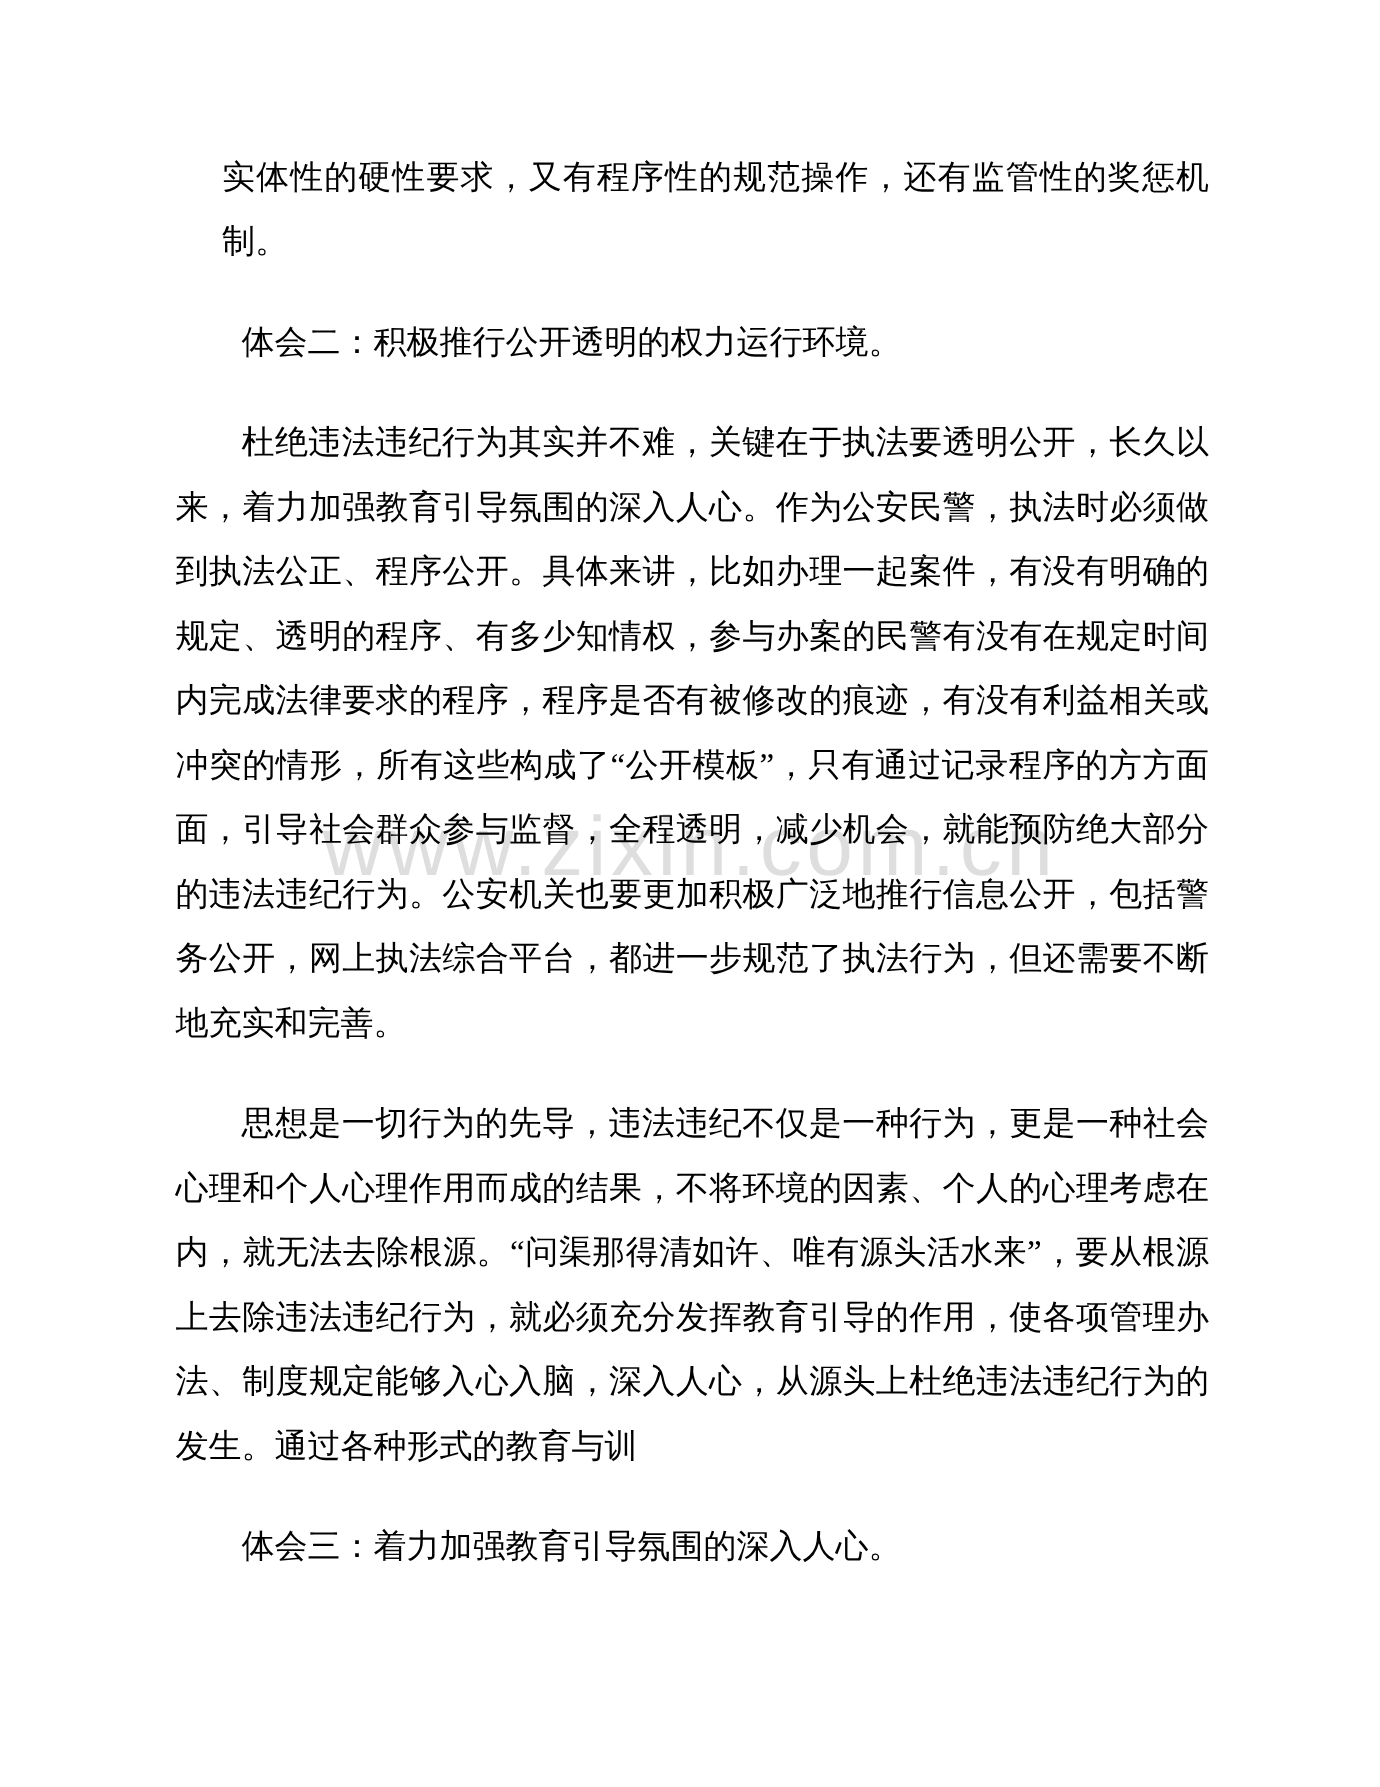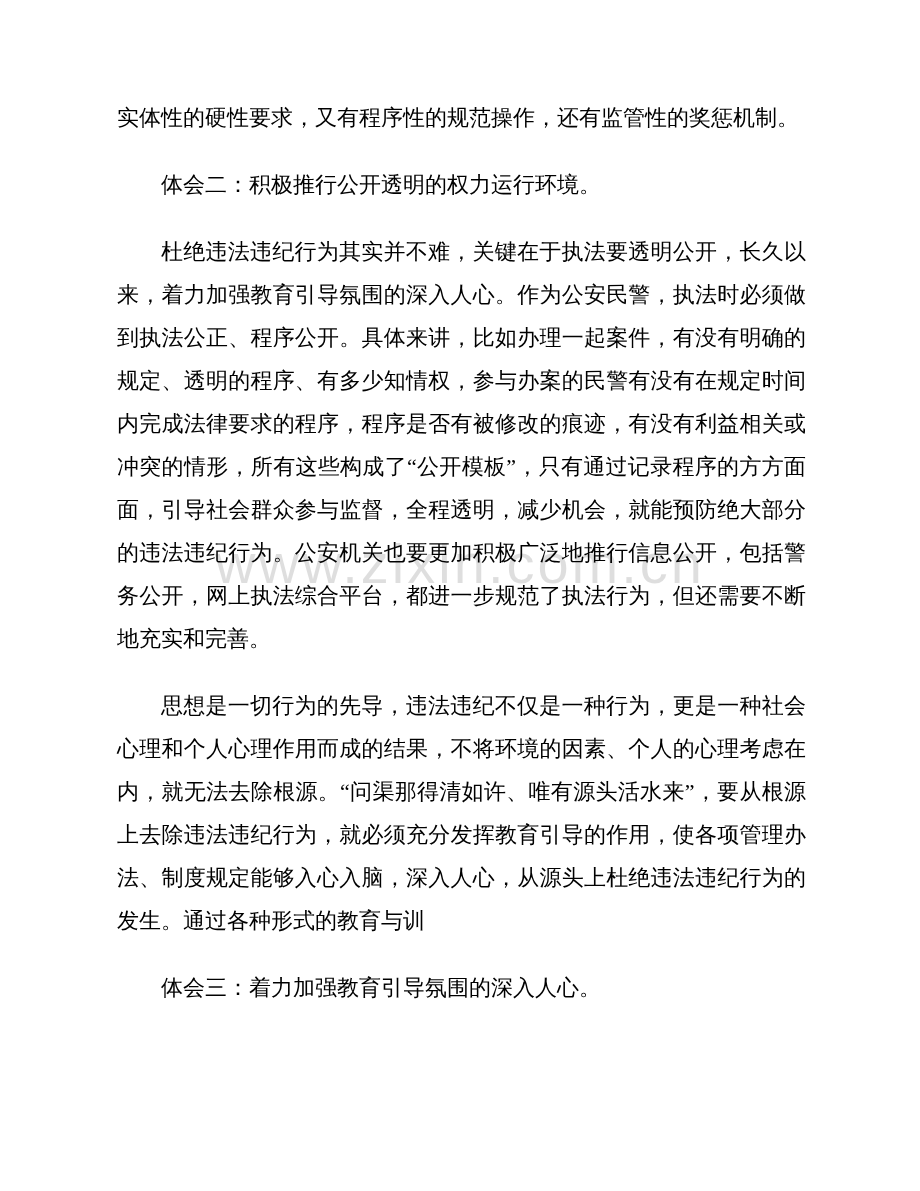--- a/index.html
+++ b/index.html
@@ -42,20 +42,21 @@
     margin: 0 0 24px 0;
     font-size: 22px;
     line-height: 43px;
     text-align: justify;
     text-justify: inter-character;
     text-indent: 2em;
     word-break: break-all;
   }
   p.para.continuation {
     text-indent: 0;
+    margin-left: 31px;
   }
 </style>
 </head>
 <body>
 
 <div class="page">
   <div class="watermark">www.zixin.com.cn</div>
 
   <div class="content">
     <p class="para continuation">实体性的硬性要求，又有程序性的规范操作，还有监管性的奖惩机制。</p>

